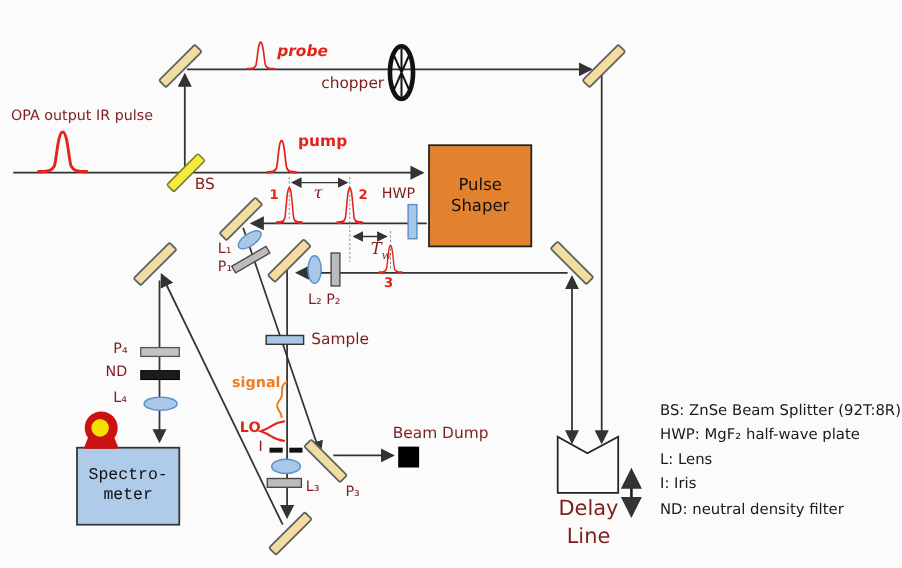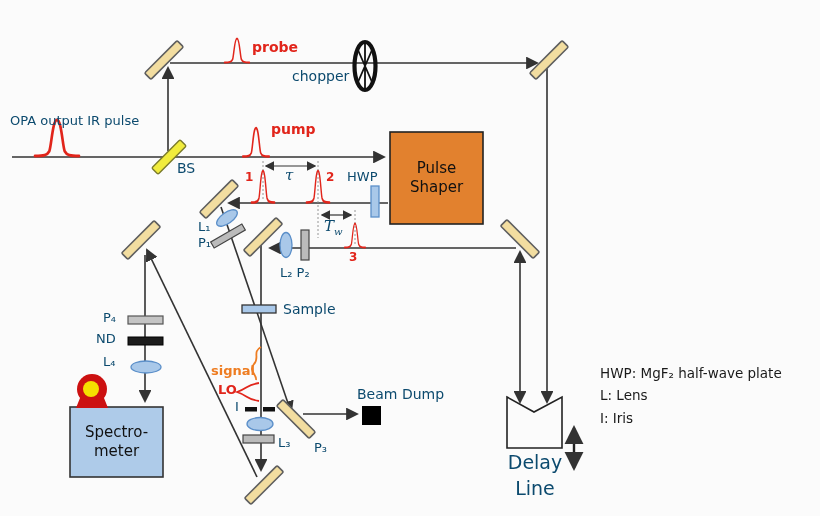--- a/index.html
+++ b/index.html
@@ -3,21 +3,21 @@
 <meta charset="utf-8">
 <style>
   html,body{margin:0;padding:0;}
   #stage{
     position:relative; width:820px; height:516px;
     background:#fbfbfb; overflow:hidden;
     font-family:"DejaVu Sans","Liberation Sans",sans-serif;
     color:#1a1a1a;
   }
   #diagram-svg{position:absolute;left:0;top:0;}
-  .lbl{position:absolute;font-size:13px;line-height:1.15;white-space:nowrap;color:#0c4a6e;}
+  .lbl{position:absolute;font-size:13px;line-height:1.15;white-space:nowrap;color:#7f1d1d;}
   .lbl.big{font-size:14px;}
   .lbl.red{color:#e1251b;font-weight:bold;}
   .lbl.orange{color:#ee7d22;font-weight:bold;}
   .lbl.small{font-size:12px;}
   .lbl.serif-it{font-family:"DejaVu Serif","Liberation Serif",serif;font-style:italic;font-size:15px;}
   .lbl.center{text-align:center;}
   .boxtext{
     position:absolute;display:flex;flex-direction:column;align-items:center;justify-content:center;
     font-size:15px;line-height:1.25;text-align:center;color:#111;
   }
@@ -115,61 +115,63 @@
   <polygon points="507,397 534,412 562,397 562,448 507,448" fill="#fbfbfb" stroke="#222" stroke-width="1.6"></polygon>
   <rect x="362" y="406" width="19" height="19" fill="#000"></rect>
 
   <g>
     <path d="M80,398 L104,398 L108,408 L76,408 Z" fill="#cc1111"></path>
     <circle cx="92" cy="389" r="15" fill="#cc1111"></circle>
     <circle cx="91" cy="389" r="8" fill="#f5e000"></circle>
   </g>
 </svg>
 
-<div class="lbl" style="left:10px;top:114px;">OPA output IR pulse</div>
-<div class="lbl red big" style="left:252px;top:39px;">probe</div>
+<div class="lbl" style="left:10px;top:99px;">OPA output IR pulse</div>
+<div class="lbl red big" style="left:252px;top:39px;font-style:italic;">probe</div>
 <div class="lbl big" style="left:292px;top:68px;">chopper</div>
 <div class="lbl red big" style="left:271px;top:121px;">pump</div>
 <div class="lbl big" style="left:177px;top:160px;">BS</div>
 <div class="lbl red small" style="left:245px;top:171px;">1</div>
 <div class="lbl red small" style="left:326px;top:171px;">2</div>
 <div class="lbl red small" style="left:349px;top:251px;">3</div>
 <div class="lbl serif-it" style="left:285px;top:167px;">τ</div>
-<div class="lbl serif-it" style="left:324px;top:218px;"><span>T</span><sub>w</sub></div>
+<div class="lbl serif-it" style="left:337px;top:218px;"><span>T</span><sub>w</sub></div>
 <div class="lbl" style="left:347px;top:170px;text-align:right;">HWP</div>
 
 <div class="boxtext" style="left:390px;top:132px;width:93px;height:92px;">
   <span>Pulse</span>
   <span>Shaper</span>
 </div>
 
 <div class="lbl" style="left:198px;top:220px;">L₁</div>
 <div class="lbl" style="left:198px;top:236px;">P₁</div>
 <div class="lbl" style="left:280px;top:266px;">L₂ P₂</div>
 <div class="lbl big" style="left:283px;top:301px;">Sample</div>
-<div class="lbl orange" style="left:211px;top:364px;text-align:center;">signal</div>
+<div class="lbl orange" style="left:211px;top:342px;text-align:center;">signal</div>
 <div class="lbl red" style="left:218px;top:383px;">LO</div>
 <div class="lbl" style="left:235px;top:400px;">I</div>
 <div class="lbl" style="left:278px;top:412px;margin-top:24px;">L₃</div>
 <div class="lbl" style="left:278px;top:441px;margin-left:36px;">P₃</div>
 <div class="lbl big" style="left:357px;top:386px;">Beam Dump</div>
 <div class="lbl" style="left:103px;top:311px;">P₄</div>
 <div class="lbl" style="left:96px;top:332px;">ND</div>
 <div class="lbl" style="left:103px;top:355px;">L₄</div>
 
 
-<div class="boxtext" style="left:70px;top:407px;width:93px;height:70px;">
+<div class="boxtext" style="left:70px;top:407px;width:93px;height:70px;font-family:Liberation Mono, monospace;">
   <span>Spectro-</span>
   <span>meter</span>
 </div>
 
 <div class="lbl center" style="left:503px;top:450px;width:64px;font-size:19px;line-height:1.35;">
   <span style="display:block">Delay</span>
   <span style="display:block">Line</span>
 </div>
 
 <div class="legend">
+  <div>BS: ZnSe Beam Splitter (92T:8R)</div>
   <div>HWP: MgF₂ half-wave plate</div>
   <div>L: Lens</div>
   <div>I: Iris</div>
+  <div>ND: neutral density filter</div>
 </div>
 
 </div>
 
 </body></html>

